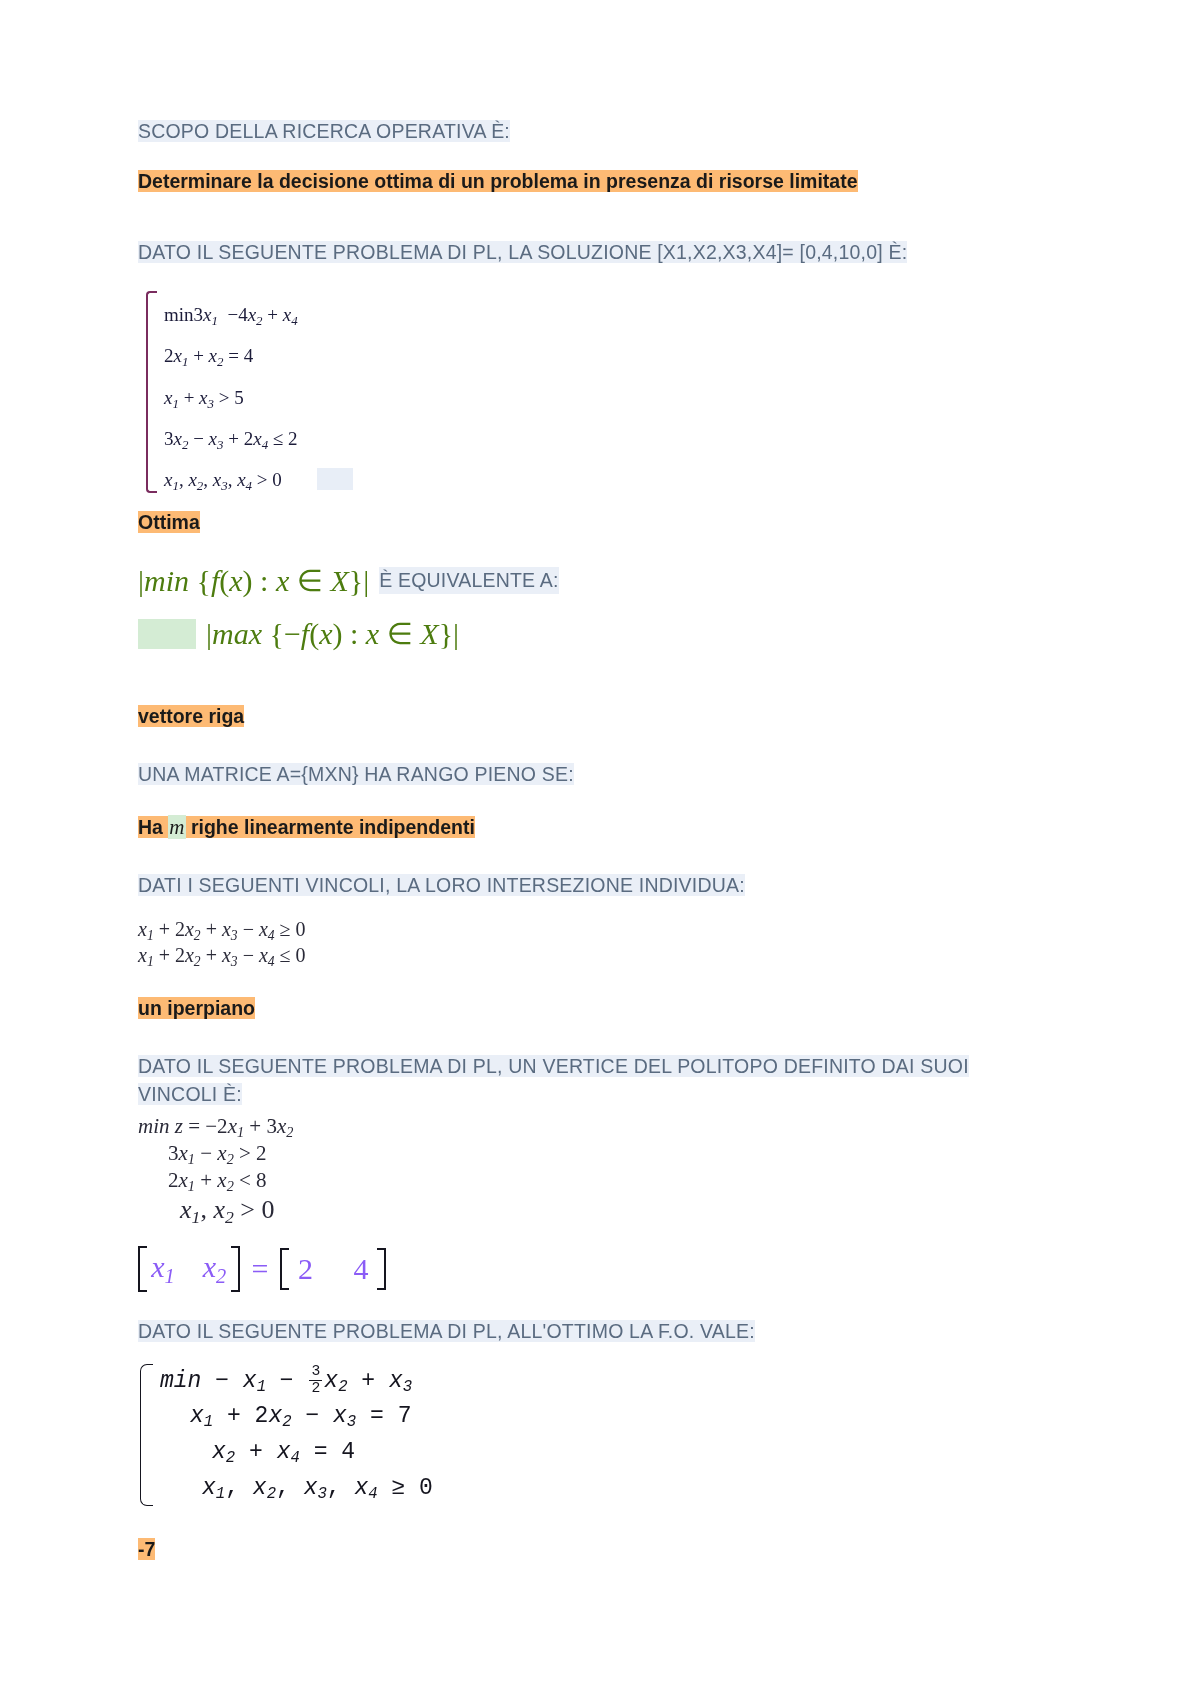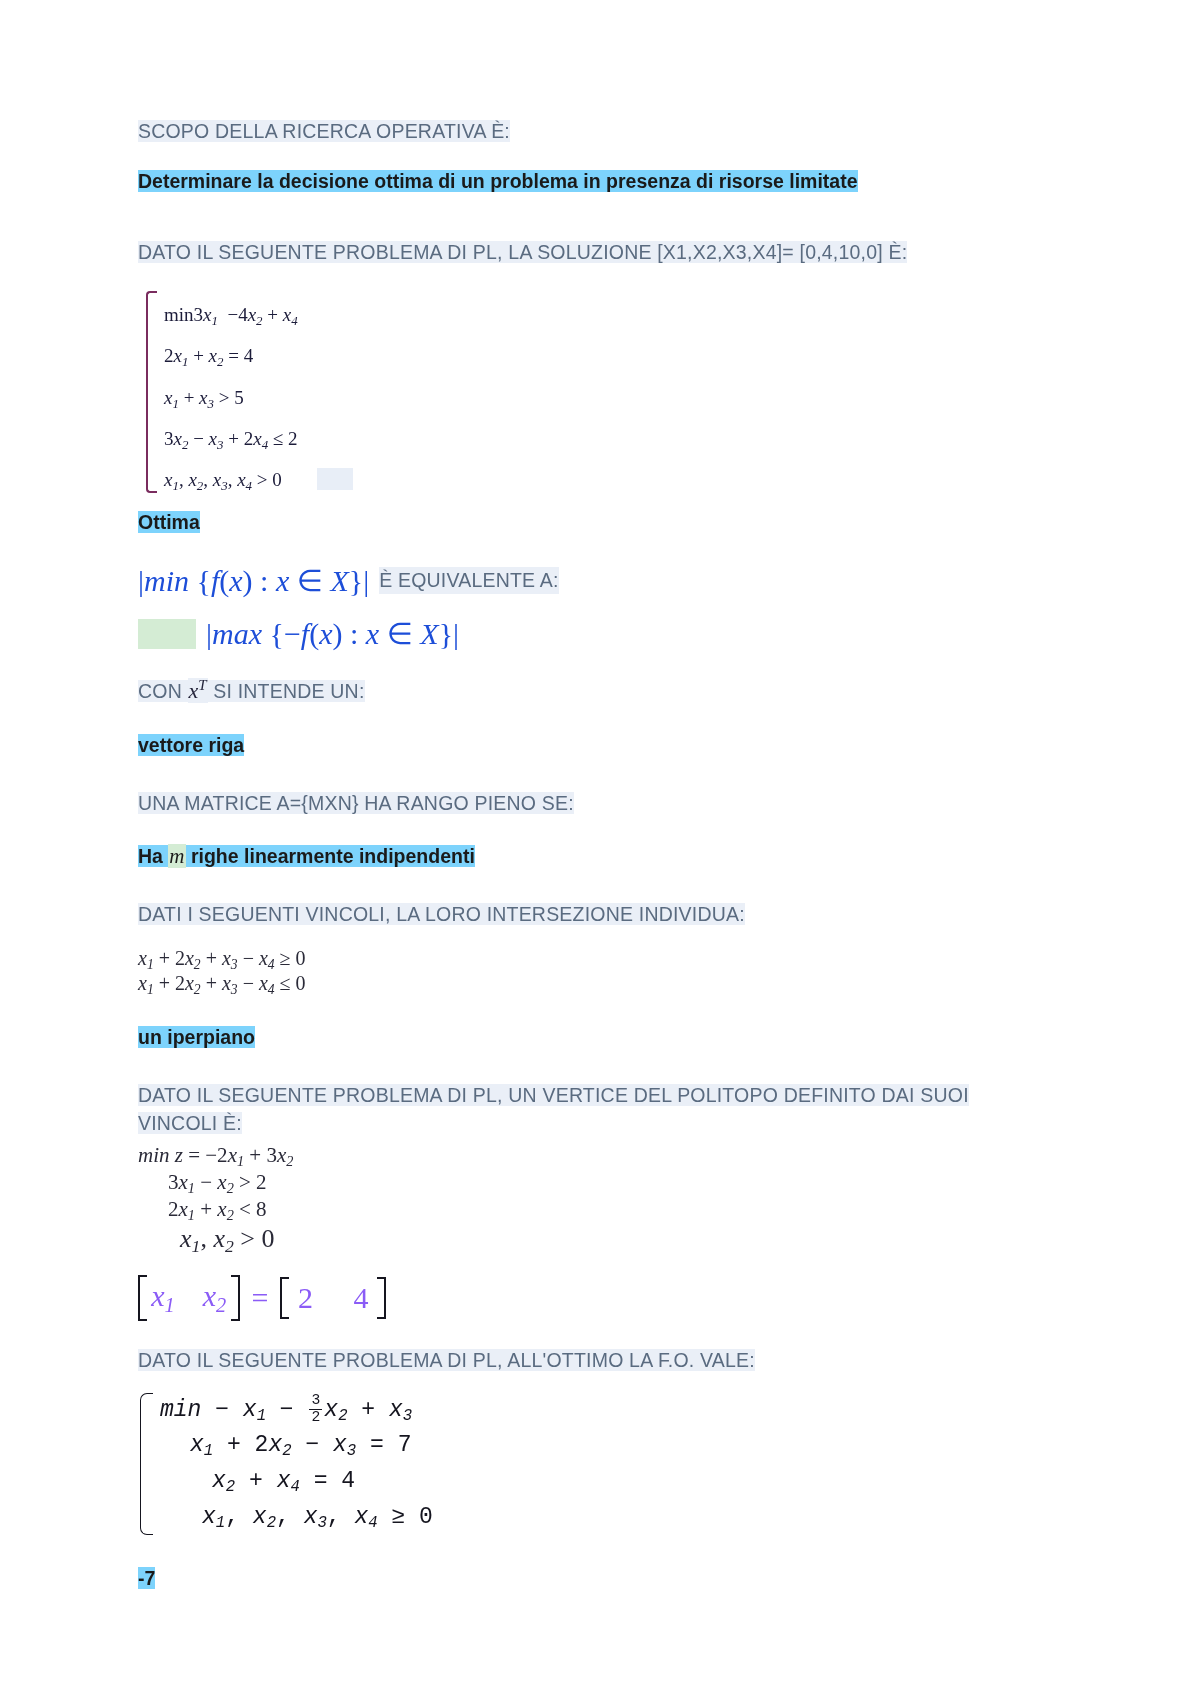--- a/index.html
+++ b/index.html
@@ -36,21 +36,21 @@
     -webkit-box-decoration-break: clone;
   }
   .q-wrap { margin: 0; padding: 0; }
 
   
   .a {
     font-family: "Liberation Sans", sans-serif;
     font-size: 19.5px;
     font-weight: bold;
     color: #1a1a1a;
-    background: #7dd3fc;
+    background: #fdba74;
     display: inline;
     line-height: 1.42;
     box-decoration-break: clone;
     -webkit-box-decoration-break: clone;
   }
 
   
   .math {
     font-family: "Liberation Serif", serif;
     color: #8b5cf6;
@@ -111,21 +111,21 @@
     height: 22px;
     background: #e8eef7;
     vertical-align: -4px;
     margin-left: 30px;
   }
 
   
   .dm {
     font-family: "Liberation Serif", serif;
     font-size: 30px;
-    color: #1d4ed8;
+    color: #4d7c0f;
     white-space: nowrap;
     display: inline-block;
     vertical-align: middle;
   }
   .dm-sm {
     font-family: "Liberation Serif", serif;
     font-size: 20px;
     color: #2a2a38;
     white-space: nowrap;
   }
@@ -294,23 +294,20 @@
   <div class="sp-18"></div>
 
   <div class="blk eqrow">
     <span class="green-chip"></span>
     <span class="dm math">
       <span class="bar">|</span><span class="mi">max</span> <span class="bar">{</span>−<span class="mi">f</span>(<span class="mi">x</span>) : <span class="mi">x</span> ∈ <span class="mi">X</span><span class="bar">}</span><span class="bar">|</span>
     </span>
   </div>
   <div class="sp-26"></div>
 
-  <div class="blk q-wrap">
-    <span class="q">CON</span><span class="q">&nbsp;</span><span class="inline-math">x<span class="sup">T</span></span><span class="q">&nbsp;</span><span class="q">SI INTENDE UN:</span>
-  </div>
   <div class="sp-26"></div>
 
   <div class="blk q-wrap">
     <span class="a">vettore riga</span>
   </div>
   <div class="sp-30"></div>
 
   <div class="blk q-wrap">
     <span class="q">UNA MATRICE A={MXN} HA RANGO PIENO SE:</span>
   </div>

